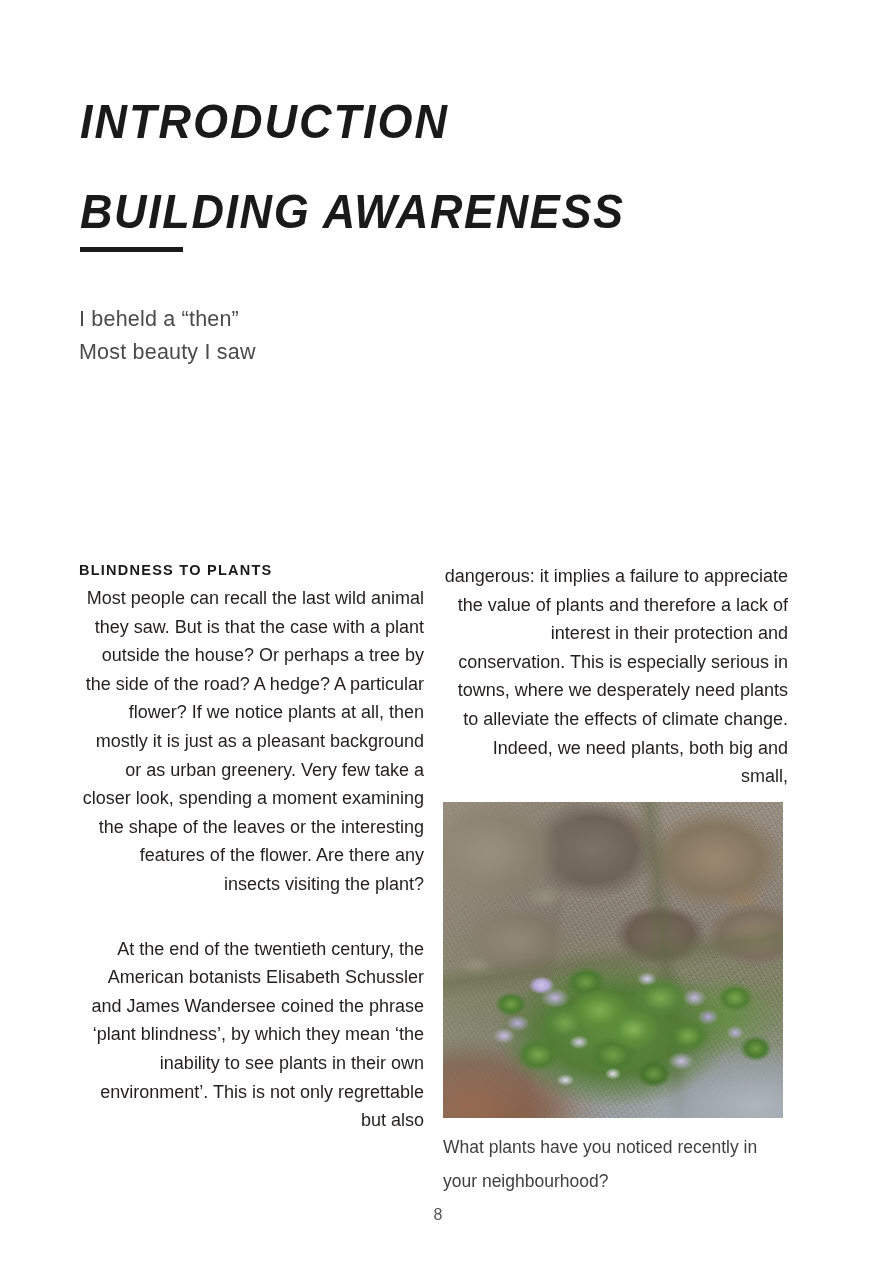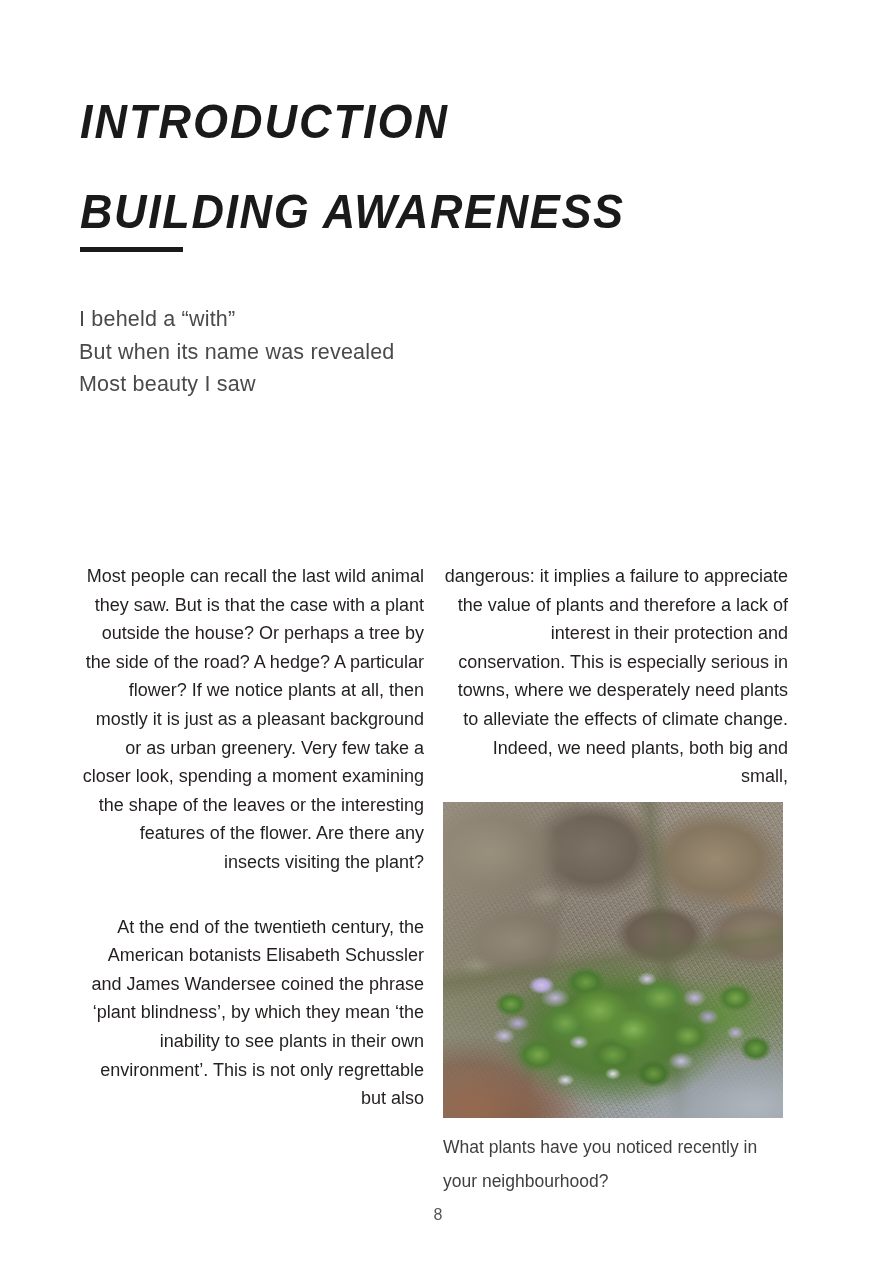--- a/index.html
+++ b/index.html
@@ -202,26 +202,26 @@
 
 <div class="page">
 
   <div class="heading-block">
     <h1 class="chapter-title">INTRODUCTION</h1>
     <h2 class="chapter-subtitle">BUILDING AWARENESS</h2>
   </div>
   <div class="rule"></div>
 
   <div class="haiku">
-    <div>I beheld a “with”</div>
-    <div>But when its name was revealed</div>
+    <div>I beheld a “then”</div>
     <div>Most beauty I saw</div>
   </div>
 
   <div class="col col-left">
+    <p class="section-kicker">BLINDNESS TO PLANTS</p>
     <p class="body-text">Most people can recall the last wild animal they saw. But is that the case with a plant outside the house? Or perhaps a tree by the side of the road? A hedge? A particular flower? If we notice plants at all, then mostly it is just as a pleasant background or as urban greenery. Very few take a closer look, spending a moment examining the shape of the leaves or the interesting features of the flower. Are there any insects visiting the plant?</p>
     <p class="body-text">At the end of the twentieth century, the American botanists Elisabeth Schussler and James Wandersee coined the phrase ‘plant blindness’, by which they mean ‘the inability to see plants in their own environment’. This is not only regrettable but also</p>
   </div>
 
   <div class="col col-right">
     <p class="body-text">dangerous: it implies a failure to appreciate the value of plants and therefore a lack of interest in their protection and conservation. This is especially serious in towns, where we desperately need plants to alleviate the effects of climate change. Indeed, we need plants, both big and small,</p>
   </div>
 
   <div class="photo-wrap">
     <div class="photo" aria-label="Purple violets with heart-shaped green leaves growing in the gap between mossy cobblestones"></div>

